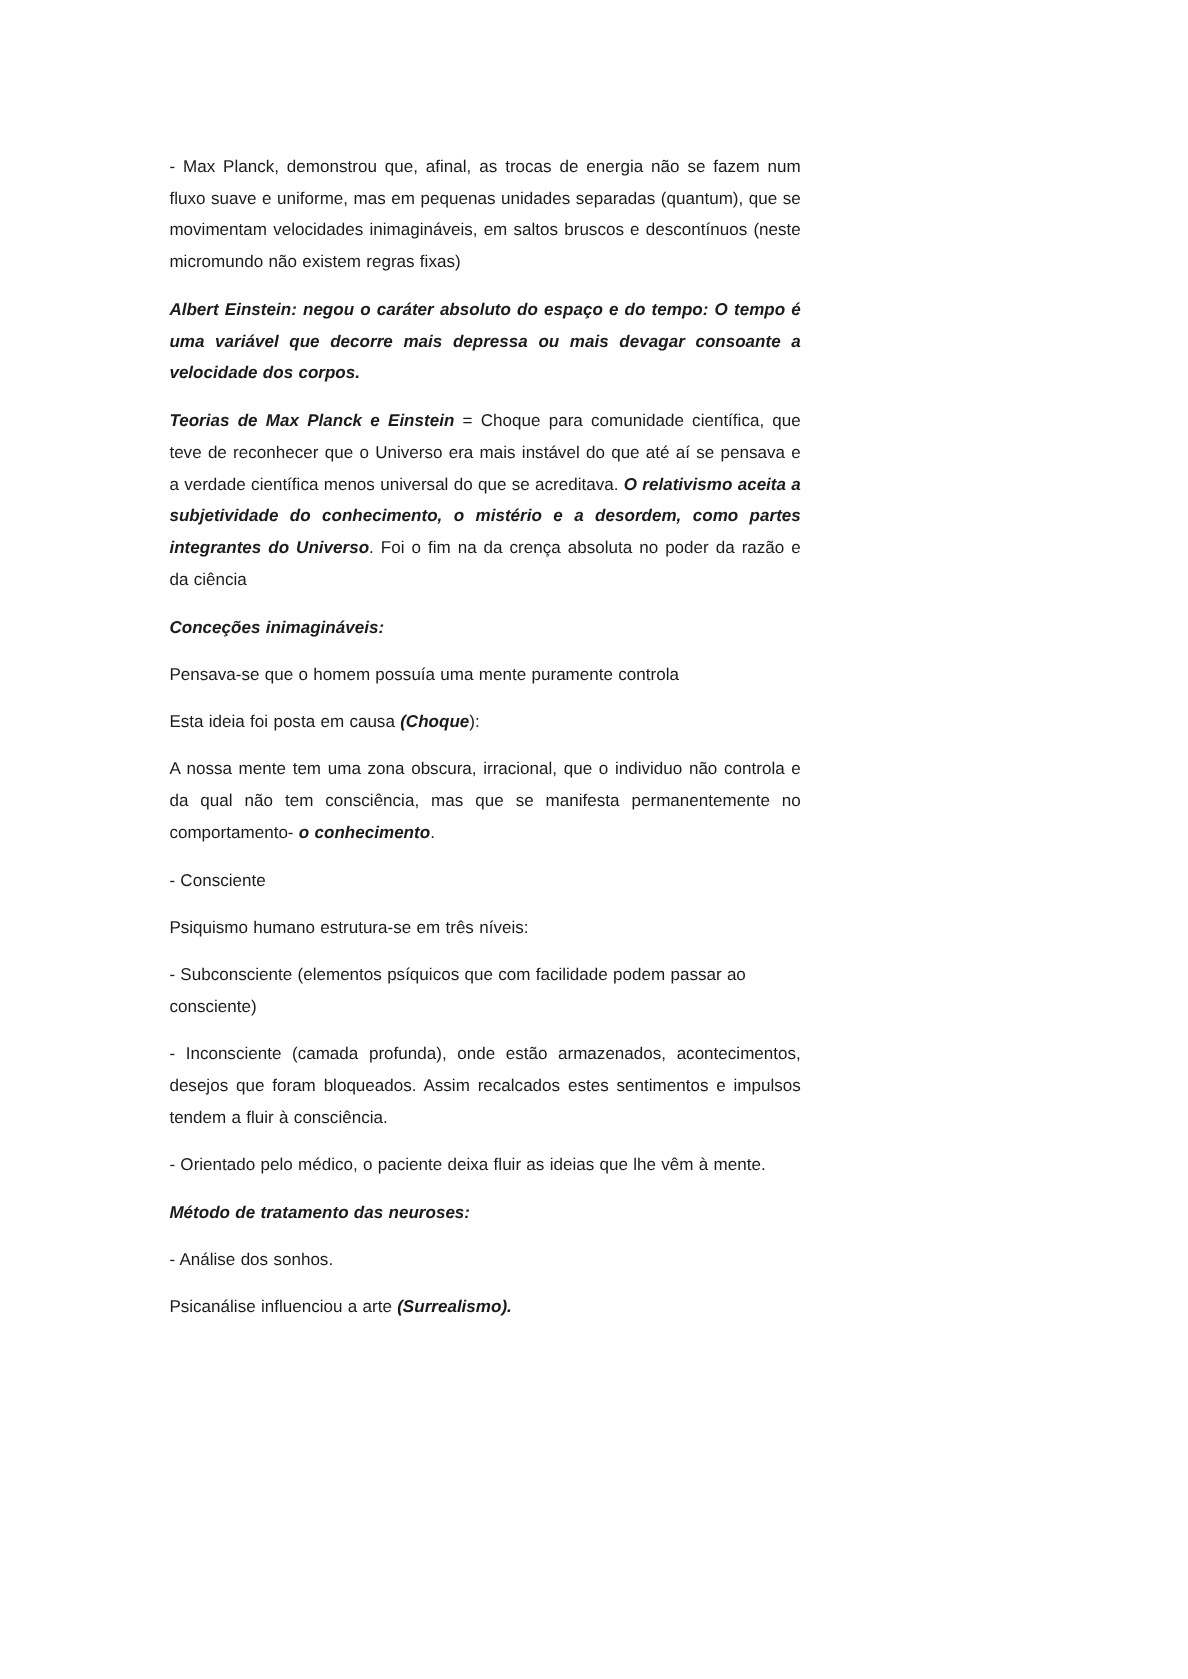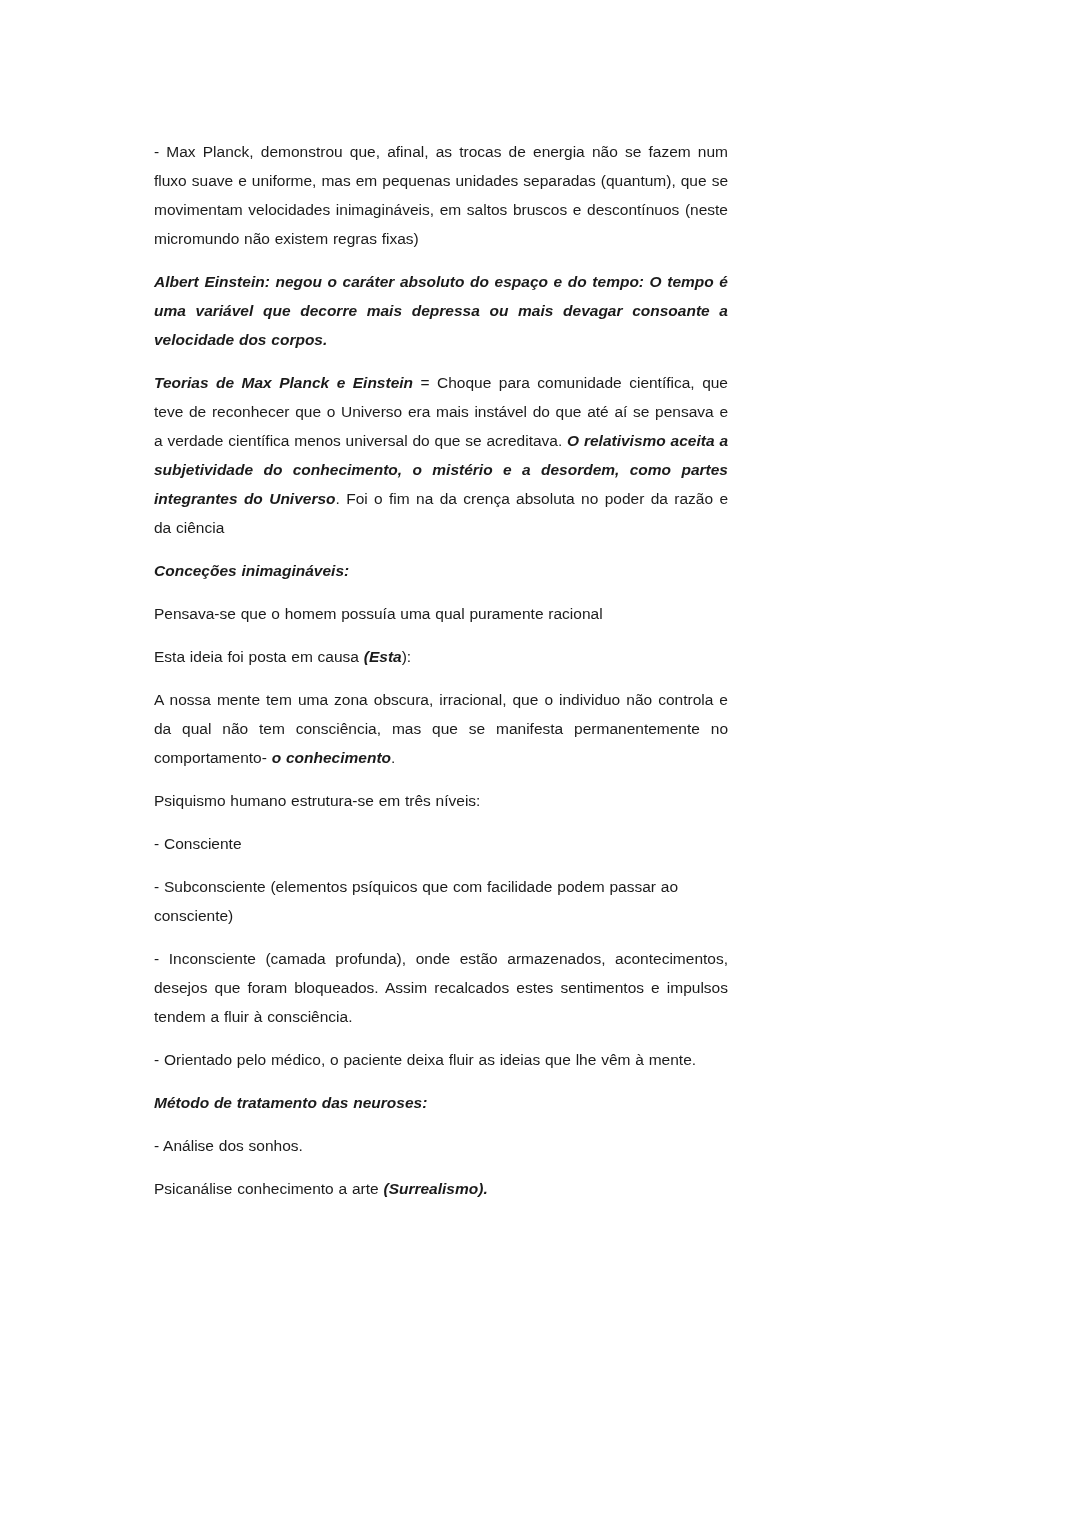--- a/index.html
+++ b/index.html
@@ -29,25 +29,25 @@
 </style>
 </head>
 <body>
 
 <div class="page">
   <div class="doc" style="color: rgb(27, 27, 27);">
       <p class="justify"><span>- Max Planck, demonstrou que, afinal, as trocas de energia não se fazem num fluxo suave e uniforme, mas em pequenas unidades separadas (quantum), que se movimentam velocidades inimagináveis, em saltos bruscos e descontínuos (neste micromundo não existem regras fixas)</span></p>
       <p class="justify"><b>Albert Einstein: negou o caráter absoluto do espaço e do tempo: O tempo é uma variável que decorre mais depressa ou mais devagar consoante a velocidade dos corpos.</b></p>
       <p class="justify"><b>Teorias de Max Planck e Einstein</b><span> = Choque para comunidade científica, que teve de reconhecer que o Universo era mais instável do que até aí se pensava e a verdade científica menos universal do que se acreditava. </span><b>O relativismo aceita a subjetividade do conhecimento, o mistério e a desordem, como partes integrantes do Universo</b><span>. Foi o fim na da crença absoluta no poder da razão e da ciência</span></p>
       <p class="left"><b>Conceções inimagináveis:</b></p>
-      <p class="left"><span>Pensava-se que o homem possuía uma qual puramente racional</span></p>
-      <p class="left"><span>Esta ideia foi posta em causa </span><b>(Esta</b><span>):</span></p>
+      <p class="left"><span>Pensava-se que o homem possuía uma mente puramente controla</span></p>
+      <p class="left"><span>Esta ideia foi posta em causa </span><b>(Choque</b><span>):</span></p>
       <p class="justify"><span>A nossa mente tem uma zona obscura, irracional, que o individuo não controla e da qual não tem consciência, mas que se manifesta permanentemente no comportamento- </span><b>o conhecimento</b><span>.</span></p>
+      <p class="left"><span>- Consciente</span></p>
       <p class="left"><span>Psiquismo humano estrutura-se em três níveis:</span></p>
-      <p class="left"><span>- Consciente</span></p>
       <p class="left"><span>- Subconsciente (elementos psíquicos que com facilidade podem passar ao consciente)</span></p>
       <p class="justify"><span>- Inconsciente (camada profunda), onde estão armazenados, acontecimentos, desejos que foram bloqueados. Assim recalcados estes sentimentos e impulsos tendem a fluir à consciência.</span></p>
       <p class="left"><span>- Orientado pelo médico, o paciente deixa fluir as ideias que lhe vêm à mente.</span></p>
       <p class="left"><b>Método de tratamento das neuroses:</b></p>
       <p class="left"><span>- Análise dos sonhos.</span></p>
-      <p class="left"><span>Psicanálise conhecimento a arte </span><b>(Surrealismo).</b></p>
+      <p class="left"><span>Psicanálise influenciou a arte </span><b>(Surrealismo).</b></p>
     </div>
 </div>
 
 </body></html>

